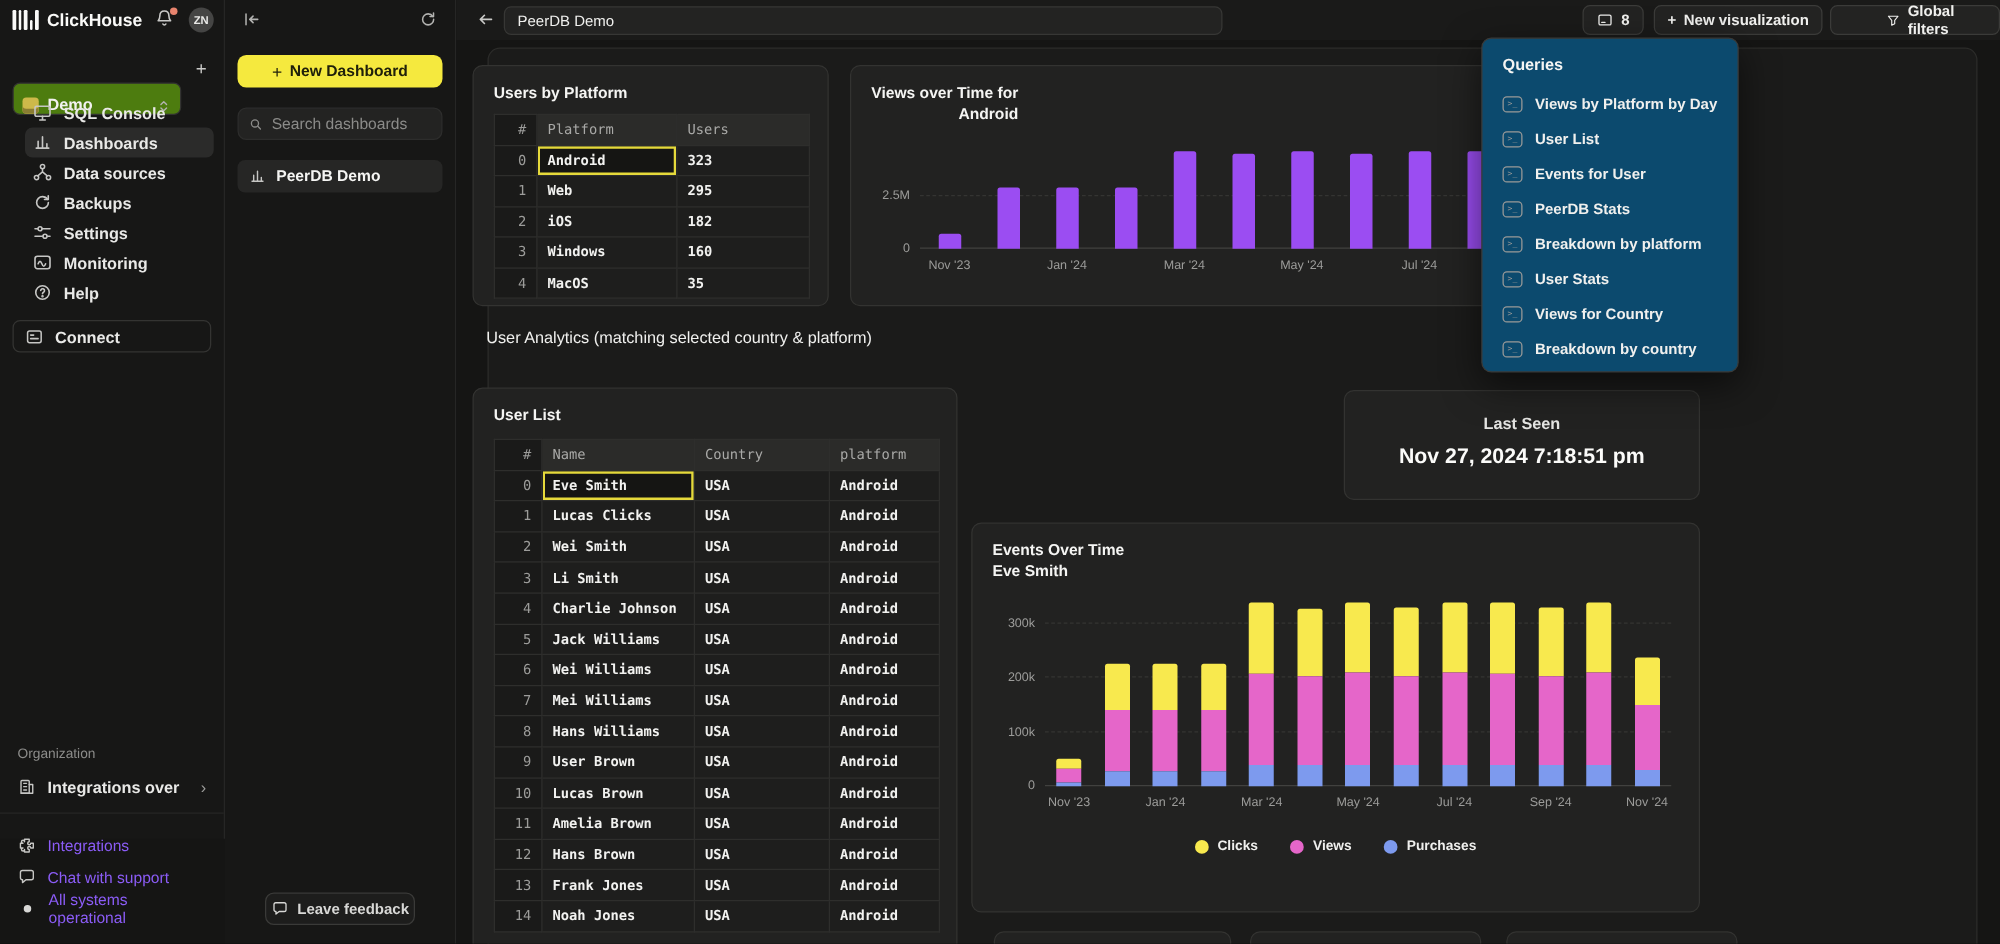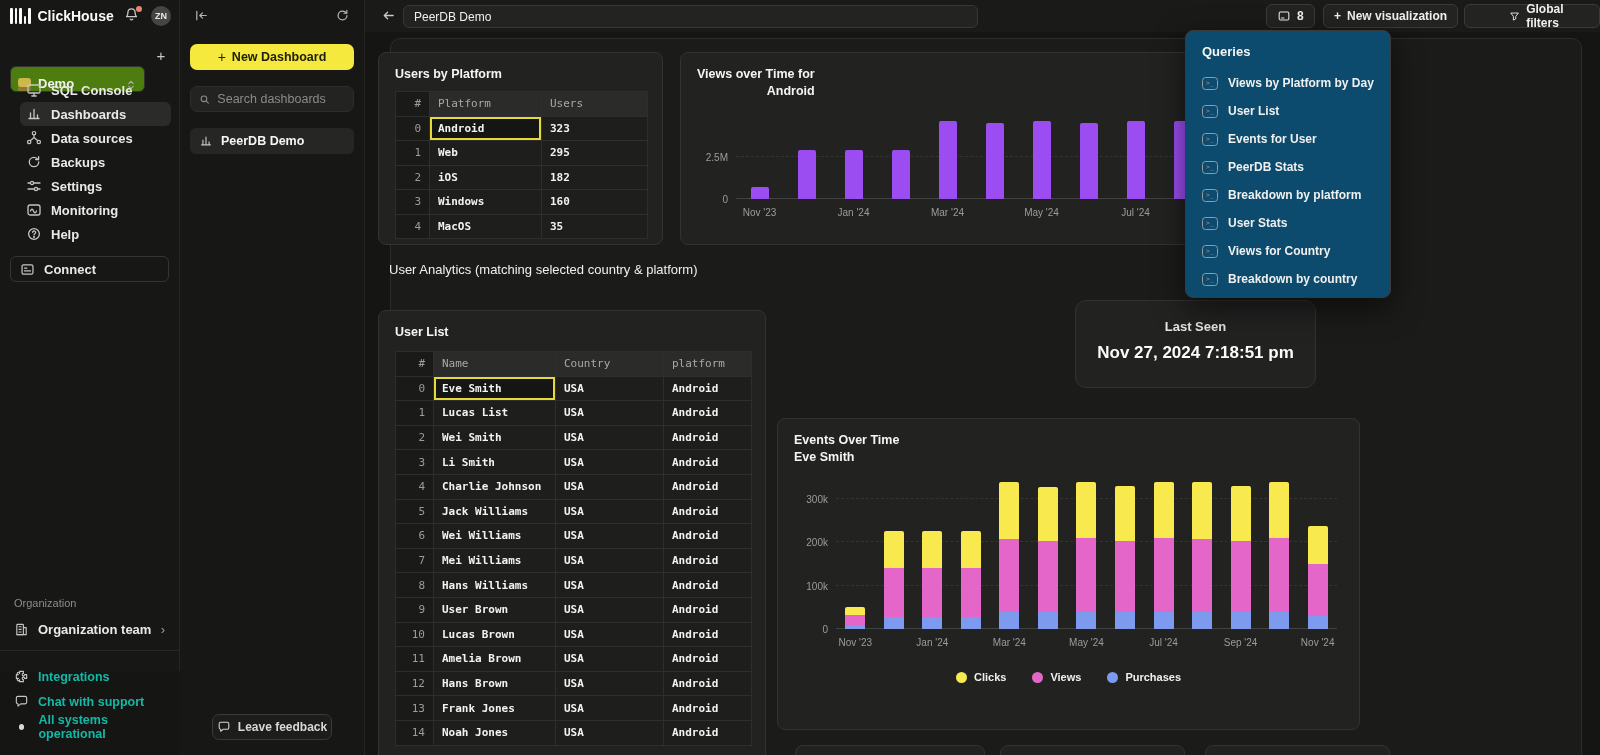--- a/index.html
+++ b/index.html
@@ -35,21 +35,21 @@
   .connect-btn span { font-size:13px; font-weight:600; color:#e9e9e7; }
 
   .org-label { position:absolute; left:14px; top:597px; font-size:11px; color:#8c8c8a; }
   .org-row { position:absolute; left:8px; right:8px; top:617px; height:24px; display:flex; align-items:center; gap:9px; padding:0 6px; color:#c6c6c4; }
   .org-row span.lbl { flex:1; font-size:13px; font-weight:600; color:#e9e9e7; }
   .org-row .chev { color:#9c9c9a; font-size:13px; }
   .sb-divider { position:absolute; left:0; right:0; top:650px; height:1px; background:#262625; }
 
   .foot { position:absolute; left:8px; right:8px; top:664px; }
   .foot-item { height:25px; display:flex; align-items:center; gap:9px; padding:0 6px; color:#c6c6c4; }
-  .foot-item span { font-size:12.5px; font-weight:700; color:#14b8a6; }
+  .foot-item span { font-size:12.5px; font-weight:400; color:#8b5cf6; }
   .status-dot { width:6px; height:6px; border-radius:50%; background:#d8d8d6; margin:0 5px; }
 
   
   #panel2 { position:absolute; left:180px; top:0; width:185px; height:755px; background:#171716; border-right:1px solid #262625; }
   .p2-collapse { position:absolute; left:14px; top:8px; color:#b3b3b1; }
   .p2-refresh { position:absolute; right:14px; top:8px; color:#b3b3b1; }
   .new-dash { position:absolute; left:10px; right:10px; top:44px; height:26px; background:#f5e93e; border-radius:7px; display:flex; align-items:center; justify-content:center; gap:6px; color:#20200a; font-size:12.5px; font-weight:600; }
   .new-dash .plus { font-size:14px; font-weight:400; }
   .dash-search { position:absolute; left:10px; right:10px; top:86px; height:26px; background:#232322; border:1px solid #2d2d2c; border-radius:7px; display:flex; align-items:center; gap:7px; padding:0 8px; color:#8b8b89; }
   .dash-search input { background:transparent; border:none; outline:none; color:#d5d5d3; font-size:12.5px; width:100%; font-family:"Liberation Sans", sans-serif; }
@@ -71,21 +71,21 @@
   .canvas-frame { position:absolute; left:25px; right:18px; top:38px; bottom:-10px; border:1px solid #2c2c2a; border-radius:10px; background:#1b1b1a; }
 
   
   .card { position:absolute; background:#222221; border:1px solid #333331; border-radius:8px; }
   .card-title { position:absolute; left:16px; top:13px; font-size:12.5px; font-weight:700; color:#f5f5f3; line-height:17px; white-space:pre-line; }
 
   #card-users { left:378px; top:52px; width:285px; height:193px; }
   #card-views { left:680px; top:52px; width:682px; height:193px;text-align:right; }
   #card-userlist { left:378px; top:310px; width:388px; height:460px; }
   #card-firstseen { left:777px; top:312px; width:285px; height:88px; }
-  #card-lastseen { left:1075px; top:300px; width:241px; height:88px;border-radius:11px; }
+  #card-lastseen { left:1075px; top:312px; width:285px; height:88px; }
   #card-events { left:777px; top:418px; width:583px; height:312px; }
   .stub { position:absolute; top:745px; height:40px; }
   #stub1 { left:795px; width:190px; }
   #stub2 { left:1000px; width:185px; }
   #stub3 { left:1205px; width:185px; }
 
   .stat-label { position:absolute; left:0; right:0; top:18px; text-align:center; font-size:13px; font-weight:600; color:#e4e4e2; }
   .stat-value { position:absolute; left:0; right:0; top:42px; text-align:center; font-size:17px; font-weight:700; color:#fbfbf9; }
 
   .section-label { position:absolute; left:389px; top:262px; font-size:13px; color:#f0f0ee; }
@@ -226,21 +226,21 @@
       <span>Connect</span>
     </div>
 
     <div class="org-label">Organization</div>
     <div class="org-row">
       <svg class="ic" width="15" height="15" viewBox="0 0 16 16" fill="none" stroke="currentColor" stroke-width="1.2" stroke-linecap="round" stroke-linejoin="round">
           <rect x="3" y="2.5" width="7" height="11" rx="0.8"></rect>
           <path d="M10 6h3v7.5H3"></path>
           <path d="M5.3 5h2.4M5.3 7.8h2.4M5.3 10.6h2.4"></path>
         </svg>
-      <span class="lbl">Organization team</span>
+      <span class="lbl">Integrations over</span>
       <span class="chev">›</span>
     </div>
     <div class="sb-divider"></div>
 
     <div class="foot">
       <div class="foot-item">
         <svg class="ic" width="15" height="15" viewBox="0 0 16 16" fill="none" stroke="currentColor" stroke-width="1.2" stroke-linejoin="round">
             <path d="M6 2.5h4v2.2a1.3 1.3 0 1 0 1.3 1.3H13.5v4h-2.2a1.3 1.3 0 1 0-1.3 1.3V13.5h-4v-2.2a1.3 1.3 0 1 1-1.3-1.3H2.5V6h2.2A1.3 1.3 0 1 1 6 4.7z"></path>
           </svg>
         <span>Integrations</span>
@@ -449,21 +449,21 @@
         </thead>
         <tbody>
           <tr>
             <td class="idx">0</td>
             <td class="selected">Eve Smith</td>
             <td>USA</td>
             <td>Android</td>
           </tr>
           <tr>
             <td class="idx">1</td>
-            <td>Lucas List</td>
+            <td>Lucas Clicks</td>
             <td>USA</td>
             <td>Android</td>
           </tr>
           <tr>
             <td class="idx">2</td>
             <td>Wei Smith</td>
             <td>USA</td>
             <td>Android</td>
           </tr>
           <tr>

